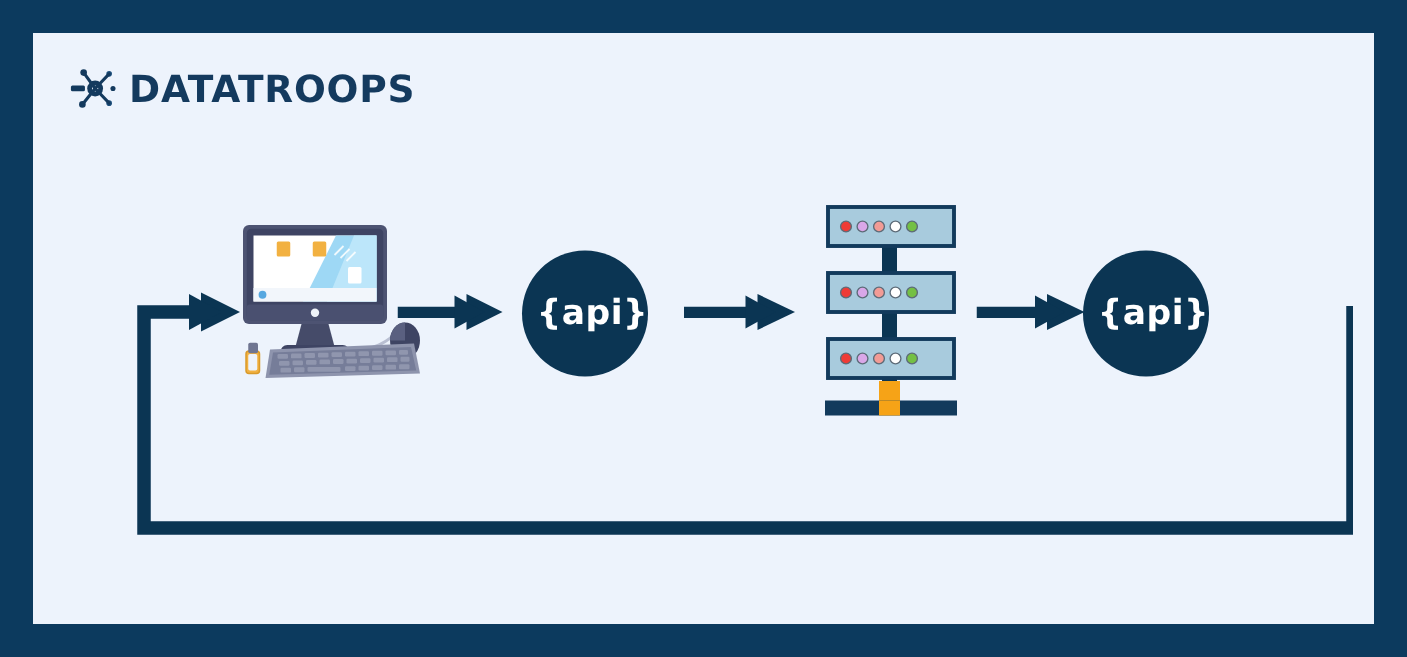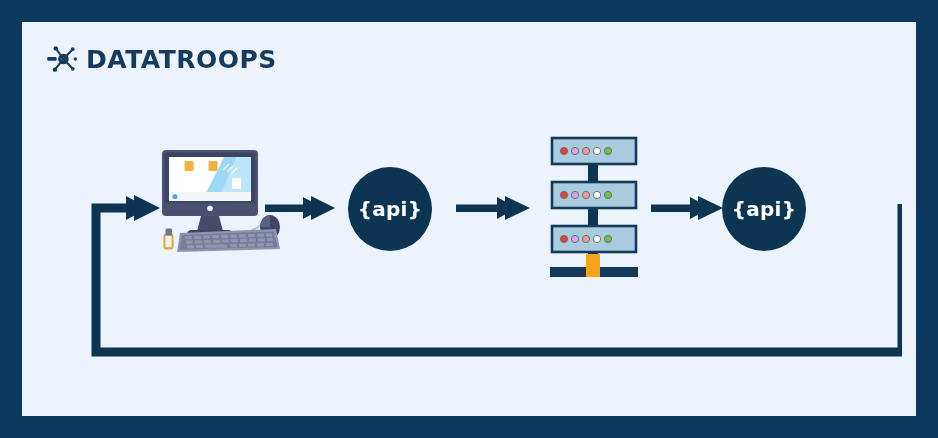--- a/index.html
+++ b/index.html
@@ -52,25 +52,25 @@
 
   
   .node { position: absolute; }
 
   
   .api-circle {
     border-radius: 50%;
     background: #0b3553;
     display: flex;
     align-items: center;
-    justify-content: center;
+    justify-content: flex-end;
     color: #ffffff;
     font-family: "DejaVu Sans", sans-serif;
     font-weight: bold;
-    font-size: 20px;
+    font-size: 23px;
     letter-spacing: 0.3px;
   }
   #api-1 { left: 326px; top: 145px; width: 84px; height: 84px; }
   #api-2 { left: 700px; top: 145px; width: 84px; height: 84px; }
 
   
   #workstation { left: 122px; top: 126px; width: 150px; height: 106px; }
 
   
   #server-stack { left: 522px; top: 114px; width: 100px; height: 146px; }

